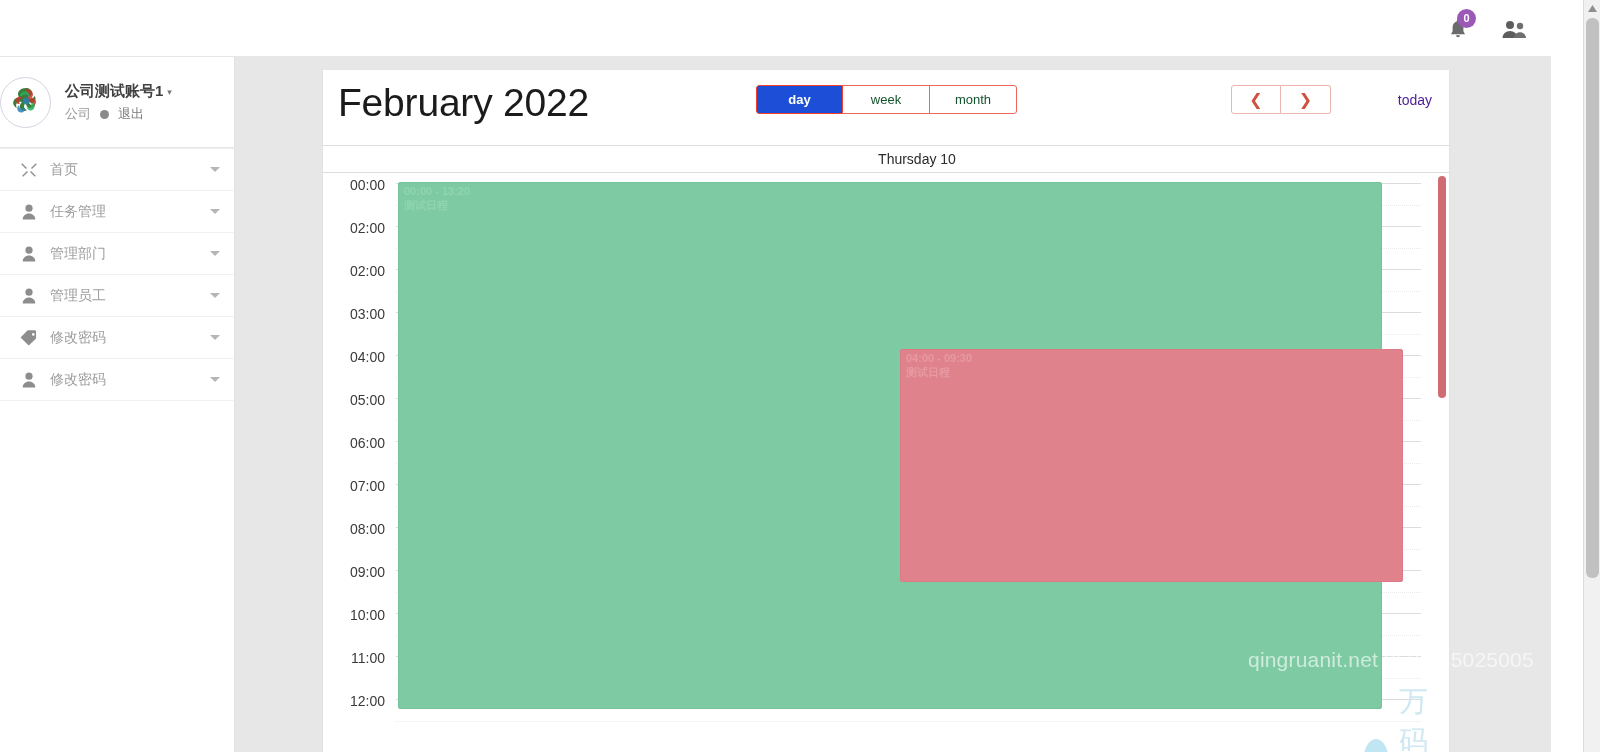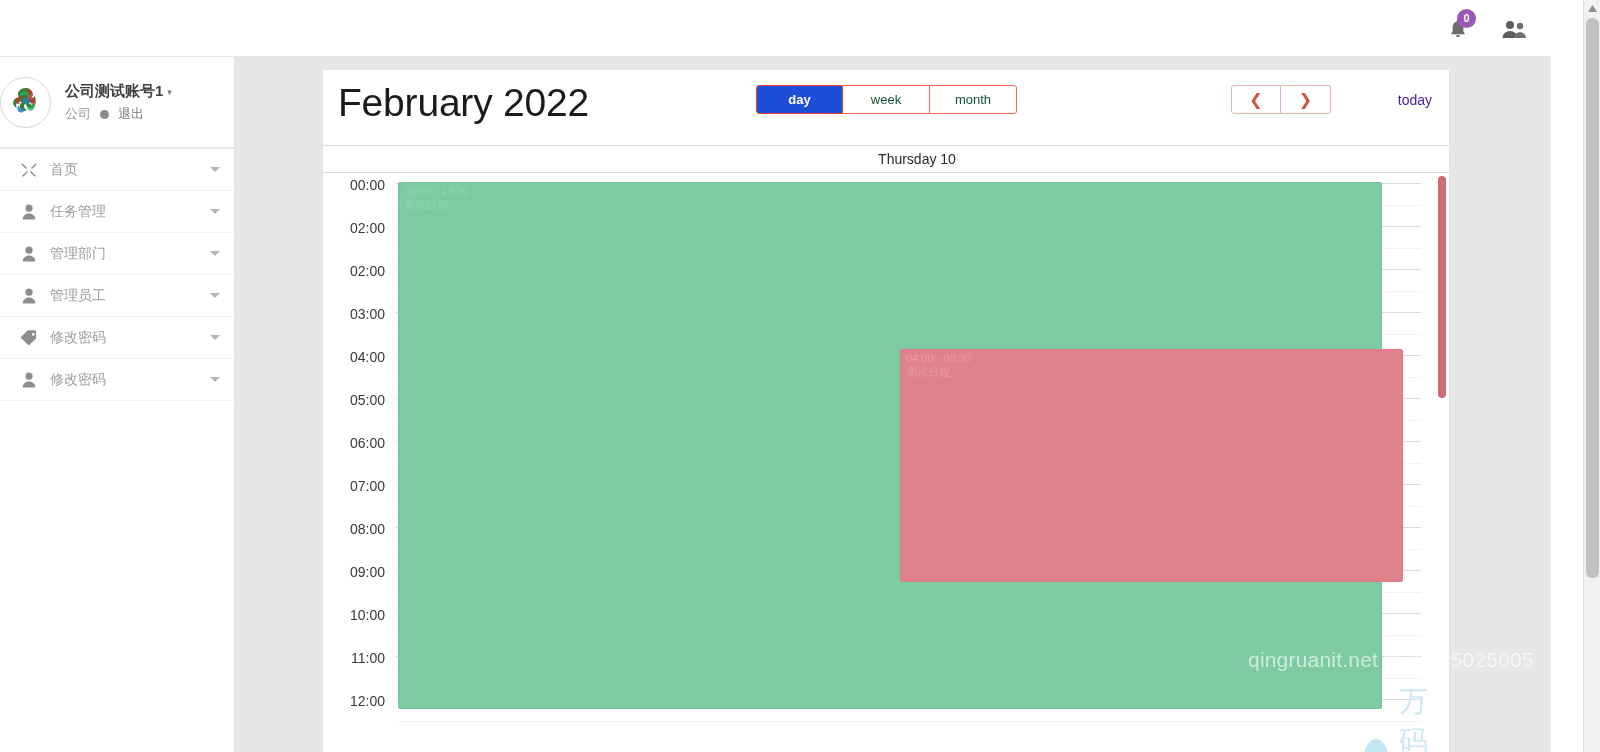--- a/index.html
+++ b/index.html
@@ -230,20 +230,21 @@
     border-left: 1px solid #dcdcdc;
   }
 
   .event {
     position: absolute;
     border-radius: 2px;
     overflow: hidden;
     cursor: pointer;
     padding: 2px 12px 0 5px;
     line-height: 1.25;
+    font-weight: bold;
   }
   .event .ev-time {
     font-size: 11px;
     display: block;
   }
   .event .ev-title {
     font-size: 11px;
     display: block;
   }
   .event-green {

